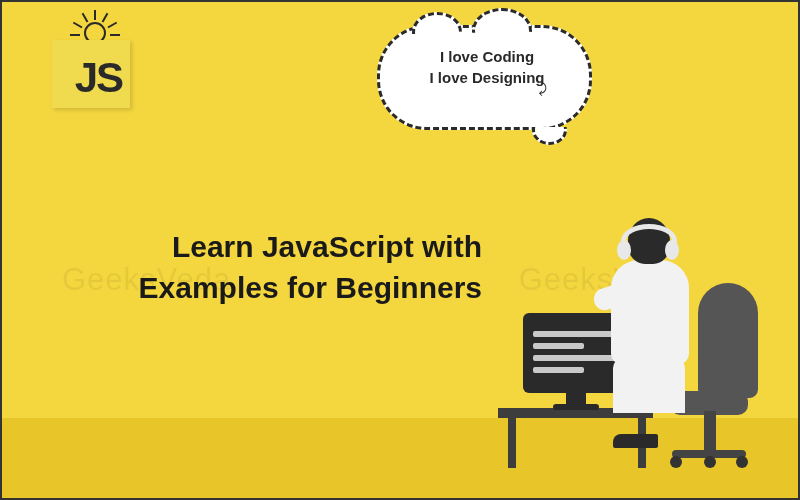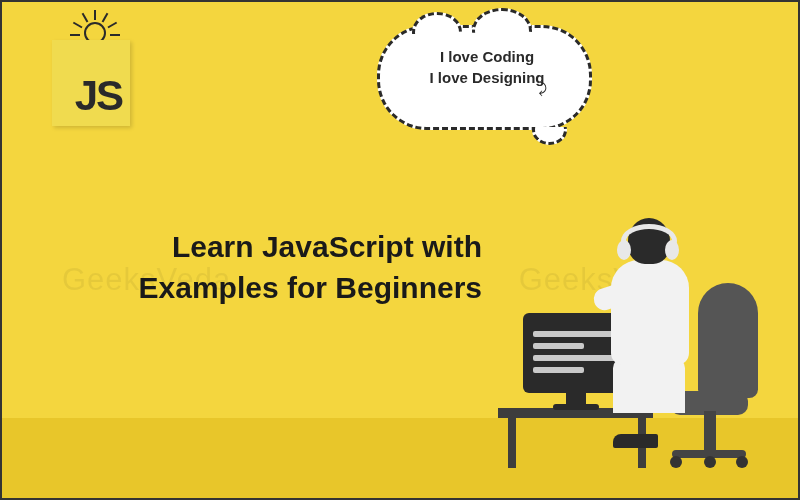--- a/index.html
+++ b/index.html
@@ -61,21 +61,21 @@
       width: 10px;
       height: 6px;
       background: #2a2a2a;
     }
     
     .js-logo {
       position: absolute;
       top: 38px;
       left: 50px;
       width: 78px;
-      height: 86px;
+      height: 68px;
       background: #f0db4f;
       box-shadow: 2px 2px 4px rgba(0,0,0,0.15);
       display: flex;
       align-items: flex-end;
       justify-content: flex-end;
       padding: 6px 8px;
     }
     .js-logo-text {
       font-size: 42px;
       font-weight: 900;

